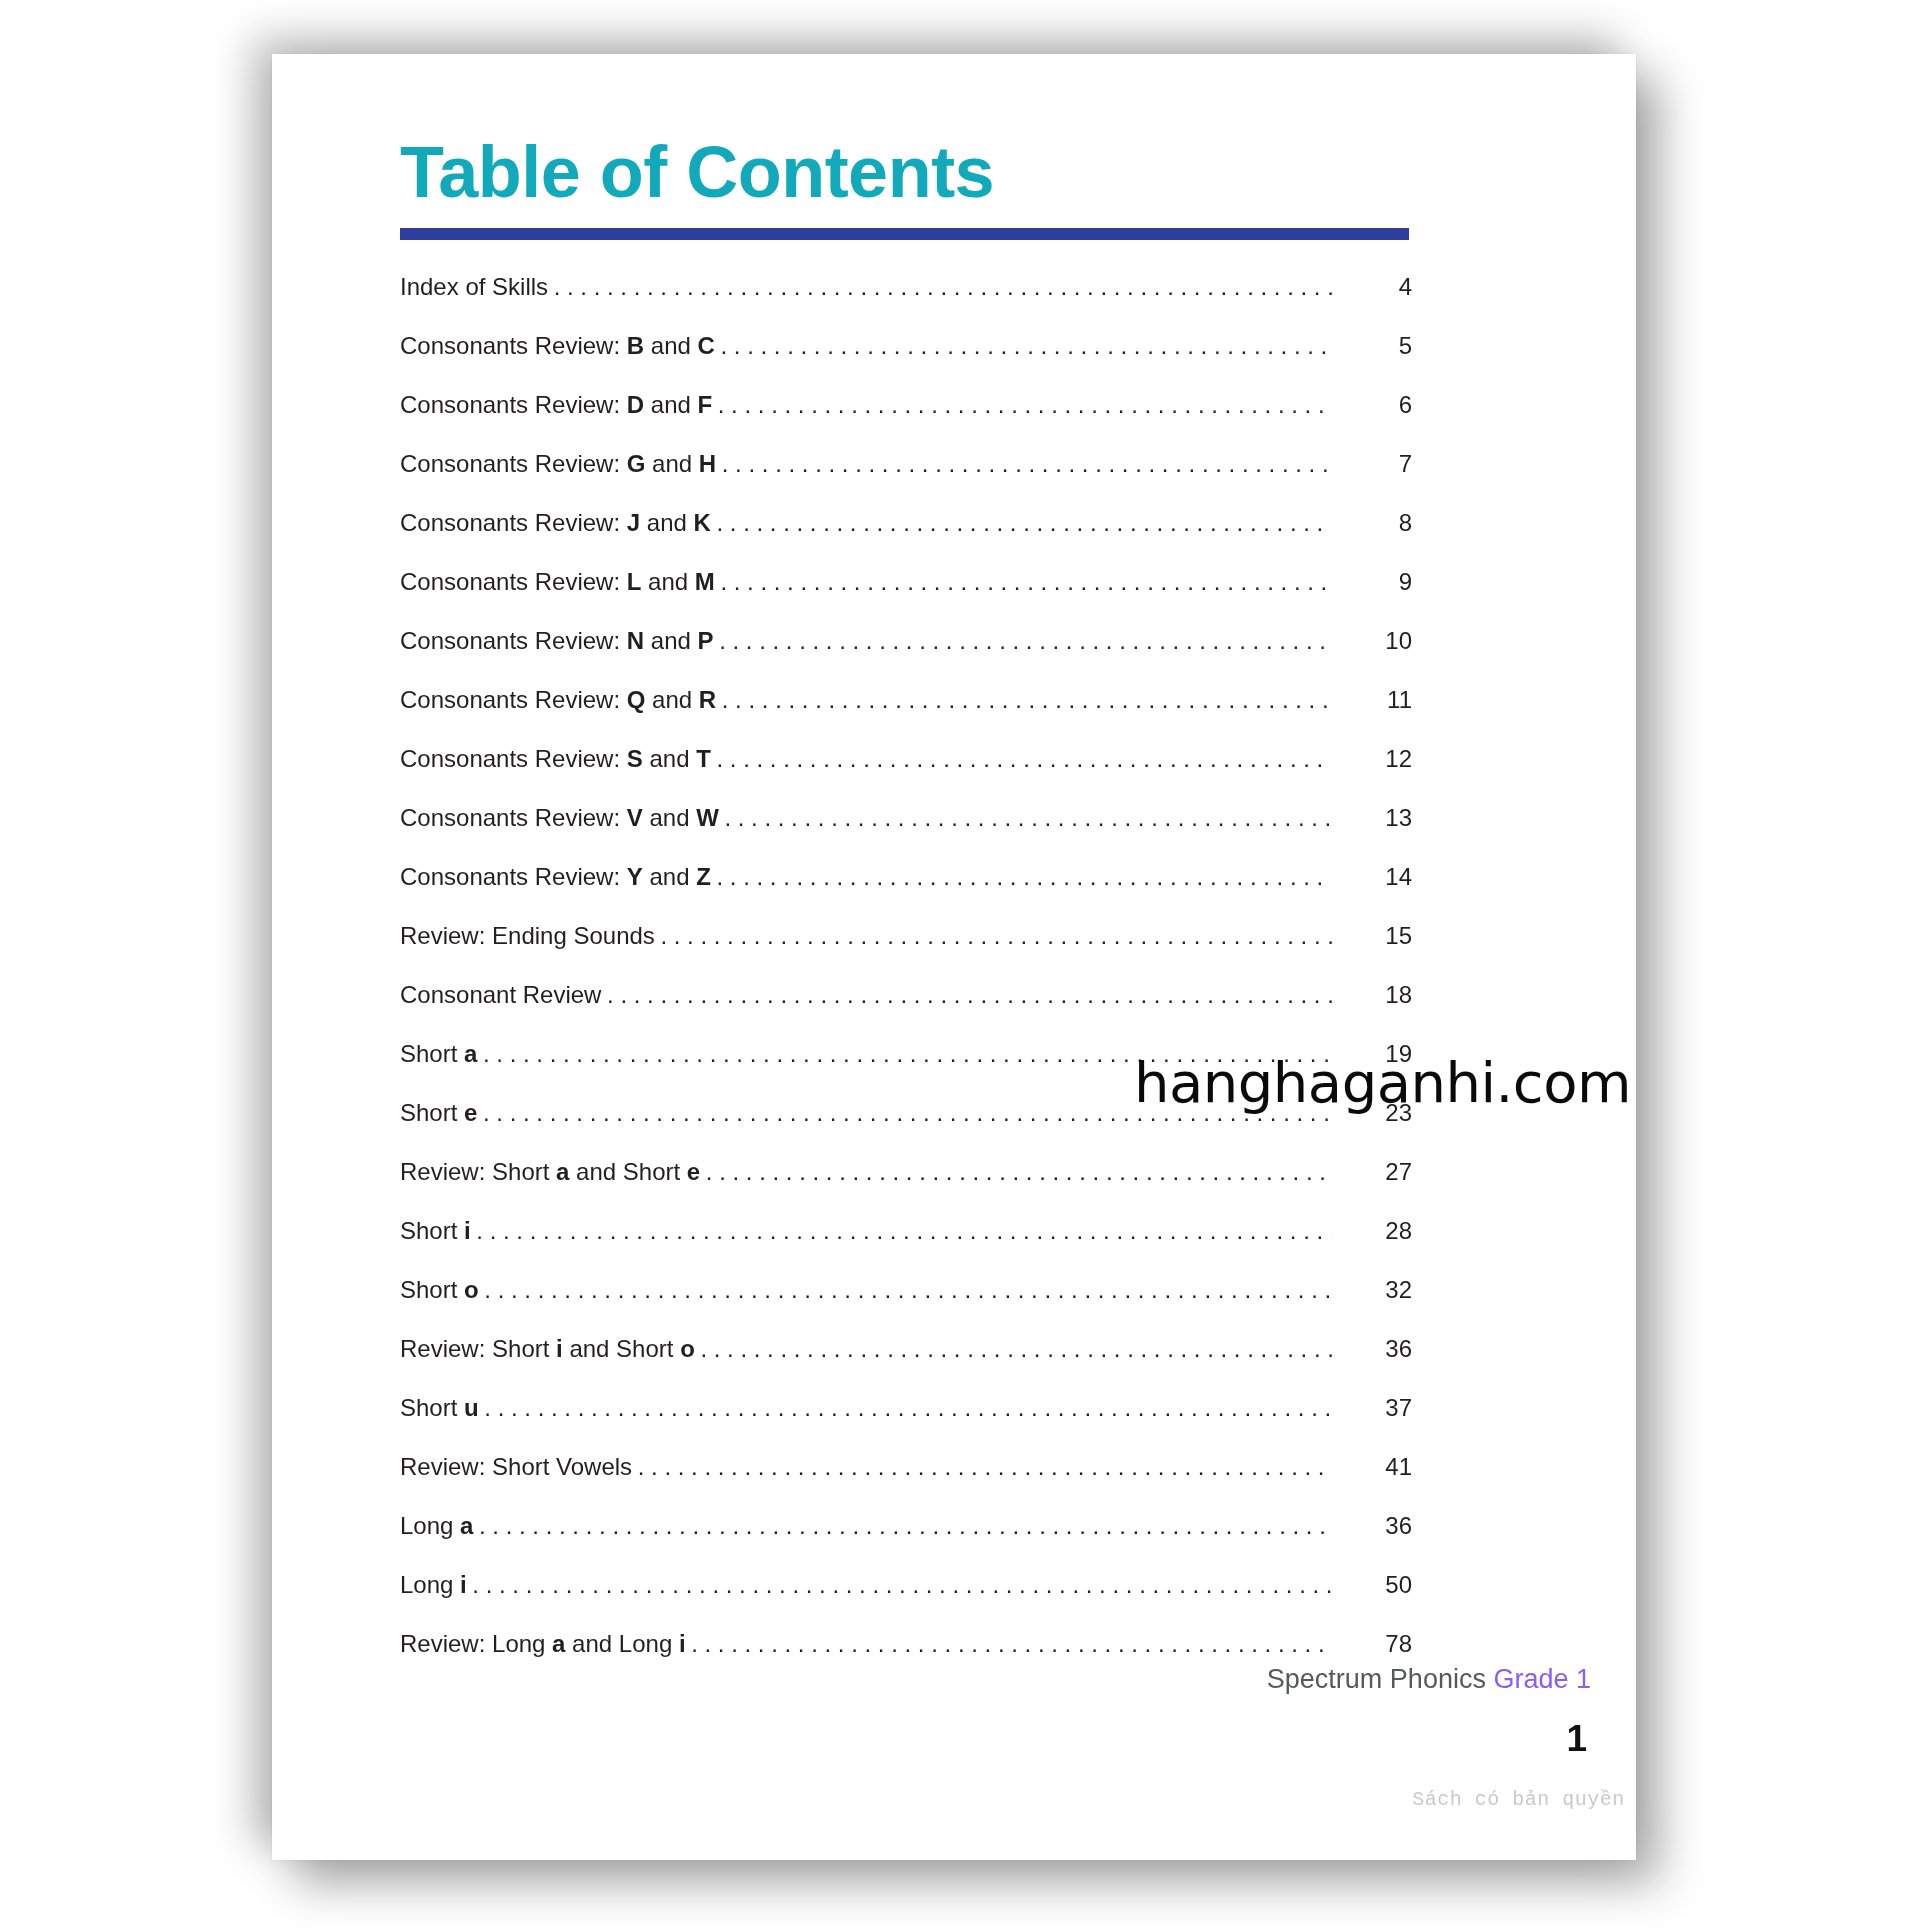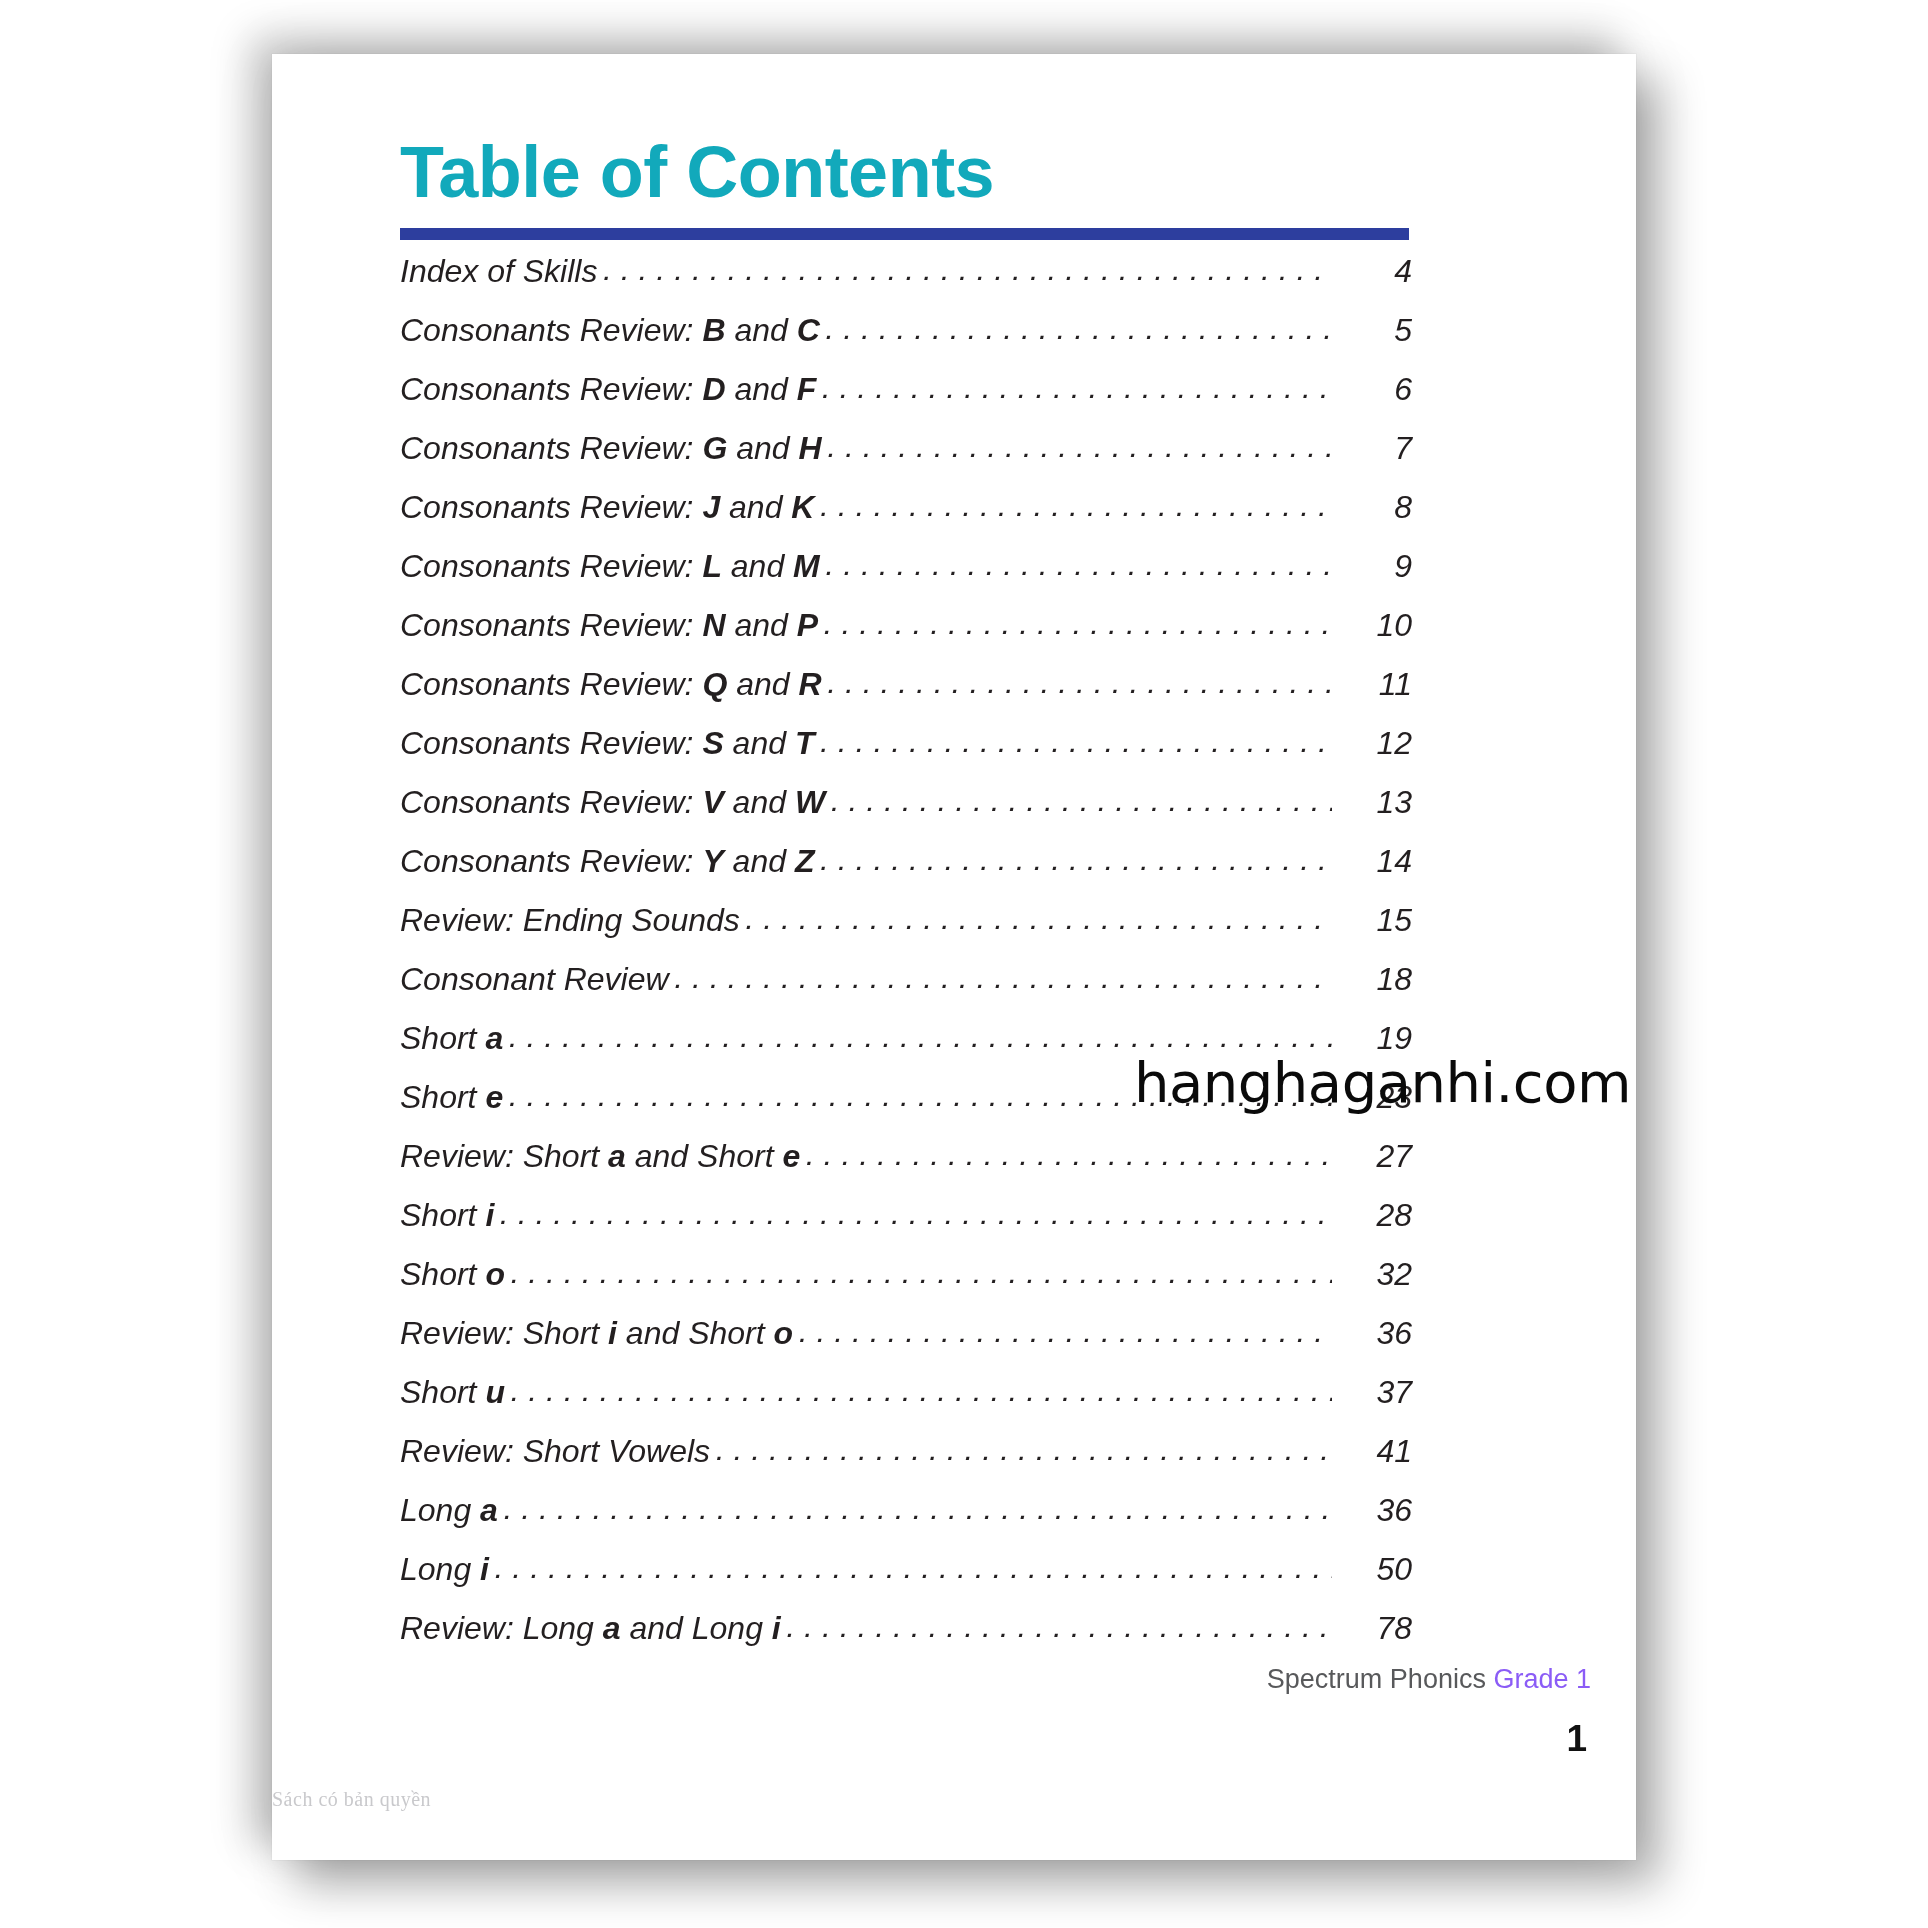--- a/index.html
+++ b/index.html
@@ -59,26 +59,25 @@
   
   #entries {
     position: absolute;
     left: 128px;
     top: 188px;
     width: 1012px;
   }
   .toc-row {
     position: relative;
     display: flex;
-    align-items: center;
+    align-items: flex-end;
     height: 59px;
-    font-size: 32px;
+    font-size: 24px;
     color: #231f20;
     white-space: nowrap;
-    font-style: italic;
   }
   .toc-label {
     flex: 0 0 auto;
     padding-right: 5.6px;
   }
   .toc-label b { font-weight: bold; }
   .toc-leader {
     flex: 1 1 auto;
     overflow: hidden;
     position: relative;
@@ -130,26 +129,26 @@
   .footer-grade { color: #8b5cf6; }
   #footer-pagenum {
     text-align: right;
     padding-right: 49px;
     margin-top: 22.6px;
     font-size: 37px;
     font-weight: bold;
     color: #111111;
   }
   #footer-copy {
-    text-align: left;
+    text-align: right;
     padding-right: 11.3px;
     margin-top: 28px;
     font-size: 20px;
     color: #c9c9cc;
-    font-family: Liberation Serif, serif;
+    font-family: Liberation Mono, monospace;
     letter-spacing: 0.5px;
   }
 </style>
 </head>
 <body>
 
 <div id="stage">
 
   <div id="paper">
 

